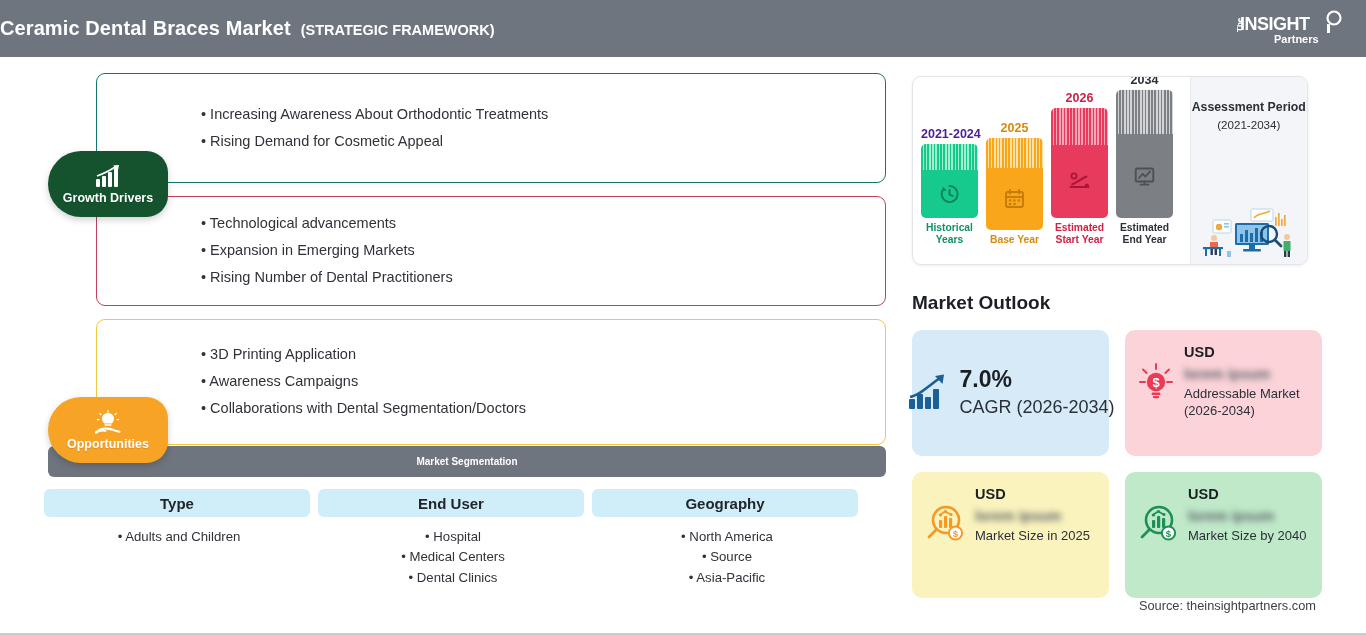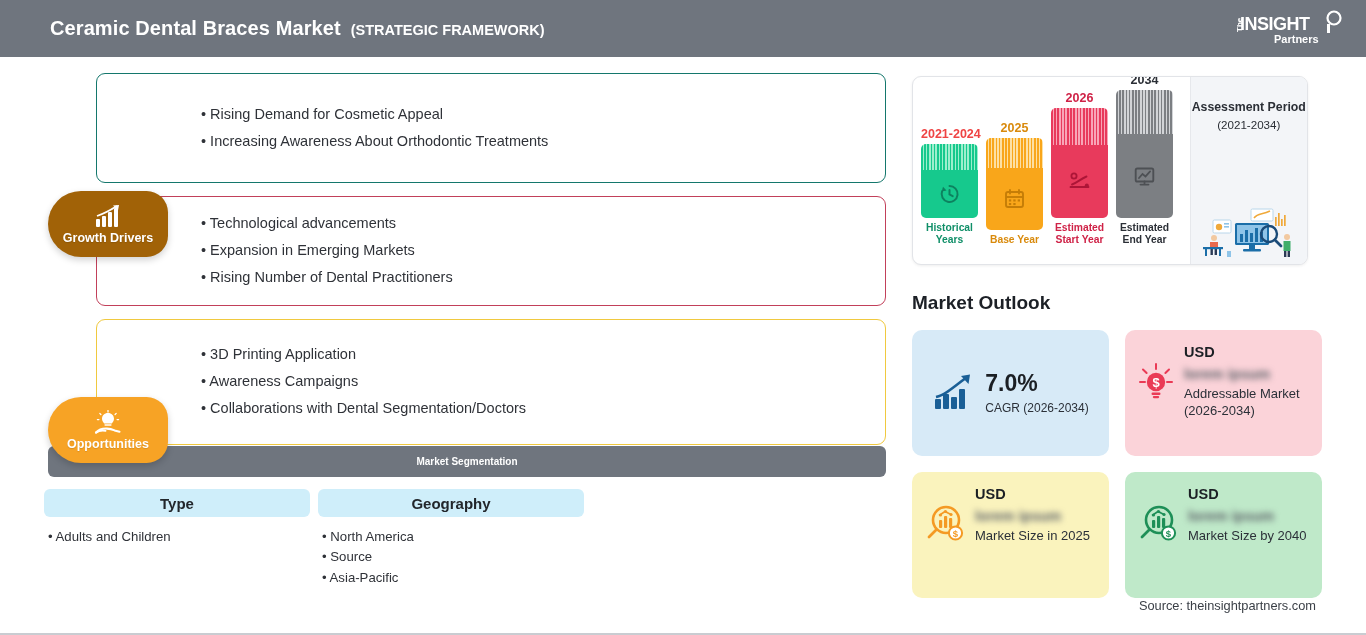--- a/index.html
+++ b/index.html
@@ -9,21 +9,21 @@
     font-family: "Liberation Sans", sans-serif;
     overflow: hidden;
   }
   .page { position: relative; width: 1366px; height: 635px; background: #fff; }
 
   
   .header {
     position: absolute; left: 0; top: 0; width: 1366px; height: 57px;
     background: #6f757e; display: flex; align-items: center;
   }
-  .header-title-wrap { display: flex; align-items: baseline; padding-left: 50px; }
+  .header-title-wrap { display: flex; align-items: baseline; }
   .header-title { color: #ffffff; font-size: 20px; font-weight: bold; letter-spacing: .1px; }
   .header-sub { color: #ffffff; font-size: 14.5px; font-weight: bold; margin-left: 10px; }
   .logo { position: absolute; right: 22px; top: 7px; width: 118px; height: 42px; }
 
   
   .left-col { position: absolute; left: 0; top: 57px; width: 900px; height: 578px; }
 
   .row { position: absolute; left: 96px; background: #fff; border-radius: 9px; }
   .row-box { border: 1.3px solid #1c7a6a; }
   .row1 { top: 16px; width: 790px; height: 110px; border-color: #14776c; }
@@ -37,42 +37,42 @@
 
   .pill {
     position: absolute; left: 48px; width: 120px; height: 66px;
     border-radius: 34px 22px 22px 34px;
     display: flex; flex-direction: column; align-items: center; justify-content: center;
     box-shadow: 0 3px 7px rgba(0,0,0,.18);
     z-index: 4;
   }
   .pill-label { color: #fff; font-size: 12.5px; font-weight: bold; margin-top: 1px;
                 text-shadow: 0 1px 1px rgba(0,0,0,.13); white-space: nowrap; }
-  .pill1 { top: 94px; background: #a16207; margin-top: 40px; }
+  .pill1 { top: 94px; background: #14532d; }
   .pill2 { top: 217px; background: #ea4a5f; }
   .pill3 { top: 340px; background: #f7a325; }
   .pill-ico { width: 30px; height: 26px; }
 
   
   .seg-header {
     position: absolute; left: 48px; top: 389px; width: 838px; height: 31px;
     background: #6f757e; border-radius: 6px;
     display: flex; align-items: center; justify-content: center;
   }
   .seg-header span { color: #fff; font-size: 10px; font-weight: bold; }
 
   .seg-cols { position: absolute; left: 44px; top: 432px; width: 846px; display: flex; gap: 8px; }
   .seg-col { width: 266px; }
   .seg-col-head {
     height: 28px; background: #cfeefa; border-radius: 6px;
     display: flex; align-items: center; justify-content: center;
   }
   .seg-col-head span { font-size: 15px; font-weight: bold; color: #22262b; }
   .seg-list { margin-top: 10px; padding-left: 4px; }
-  .seg-item { font-size: 13.2px; color: #2f3238; line-height: 20.3px; white-space: nowrap; }
+  .seg-item { font-size: 13.2px; color: #2f3238; line-height: 20.3px; white-space: nowrap; text-align: center; }
   .seg-item::before { content: "• "; }
 
   
   .right-col { position: absolute; left: 900px; top: 57px; width: 466px; height: 578px; }
 
   .assess-panel {
     position: absolute; left: 12px; top: 19px; width: 396px; height: 189px;
     background: #ffffff; border: 1px solid #e2e4e8; border-radius: 9px;
     box-shadow: 0 1px 3px rgba(0,0,0,.07);
     display: flex; overflow: hidden;
@@ -102,21 +102,21 @@
   .cards { position: absolute; left: 12px; top: 273px; width: 410px; }
   .card-row { display: flex; gap: 16px; margin-bottom: 16px; }
   .card { width: 197px; height: 126px; border-radius: 10px; position: relative; padding: 13px 12px; }
   .card-blue  { background: #d7eaf7; }
   .card-pink  { background: #fbd3d9; }
   .card-yellow{ background: #faf3bd; }
   .card-green { background: #bfe9c9; }
 
   .card-cagr { display: flex; align-items: center; height: 100%; justify-content: center; gap: 9px; }
   .cagr-val { font-size: 23px; font-weight: bold; color: #1b1f24; line-height: 1; }
-  .cagr-lbl { font-size: 12px; color: #2b3038; margin-top: 6px; white-space: nowrap; }
+  .cagr-lbl { font-size: 18px; color: #2b3038; margin-top: 6px; white-space: nowrap; }
 
   .card-usd { display: flex; gap: 9px; align-items: flex-start; }
   .card-ico-wrap { flex: 0 0 auto; padding-top: 18px; }
   .card-body { flex: 1 1 auto; }
   .usd-label { font-size: 14.5px; font-weight: bold; color: #1b1f24; line-height: 18px; }
   .blur-val {
     font-size: 14.5px; font-weight: bold; color: #5c6168;
     filter: blur(3.4px); margin: 5px 0 3px; line-height: 16px; user-select: none;
   }
   .card-cap { font-size: 13px; color: #2b3038; line-height: 17px; }
@@ -142,22 +142,22 @@
       <circle cx="108" cy="11" r="6.5" fill="none" stroke="#ffffff" stroke-width="2.2"></circle>
       <rect x="101" y="17" width="3" height="9" fill="#ffffff"></rect>
       <text x="48" y="36" fill="#ffffff" font-family="Liberation Sans, sans-serif" font-size="11" font-weight="bold">Partners</text>
     </svg>
   </div>
 
   <div class="left-col">
 
     <div class="row row-box row1">
       <div class="bullets">
+        <div class="bullet">Increasing Awareness About Orthodontic Treatments</div>
         <div class="bullet">Rising Demand for Cosmetic Appeal</div>
-        <div class="bullet">Increasing Awareness About Orthodontic Treatments</div>
       </div>
     </div>
     <div class="pill pill1">
       <svg class="pill-ico" viewBox="0 0 30 26">
         <rect x="3" y="15" width="4" height="8" fill="#fff" rx="1"></rect>
         <rect x="9" y="12" width="4" height="11" fill="#fff" rx="1"></rect>
         <rect x="15" y="8" width="4" height="15" fill="#fff" rx="1"></rect>
         <rect x="21" y="4" width="4" height="19" fill="#fff" rx="1"></rect>
         <path d="M4 12 C10 10 16 7 24 2" stroke="#fff" stroke-width="1.8" fill="none"></path>
         <path d="M20 1.5 L26 1 L25 6.5 Z" fill="#fff"></path>
@@ -204,41 +204,51 @@
     <div class="seg-cols">
       <div class="seg-col">
         <div class="seg-col-head">
           <span>Type</span>
         </div>
         <div class="seg-list">
           <div class="seg-item">Adults and Children</div>
         </div>
       </div>
 
+      <div class="seg-col">
+        <div class="seg-col-head">
+          <span>End User</span>
+        </div>
+        <div class="seg-list">
+          <div class="seg-item">Hospital</div>
+          <div class="seg-item">Medical Centers</div>
+          <div class="seg-item">Dental Clinics</div>
+        </div>
+      </div>
 
       <div class="seg-col">
         <div class="seg-col-head">
           <span>Geography</span>
         </div>
         <div class="seg-list">
           <div class="seg-item">North America</div>
           <div class="seg-item">Source</div>
           <div class="seg-item">Asia-Pacific</div>
         </div>
       </div>
     </div>
   </div>
 
   <div class="right-col">
 
     <div class="assess-panel">
       <div class="bars-area">
 
         <div class="barcol" style="left:8px;">
-          <div class="bar-year" style="color:#ef4444;">2021-2024</div>
+          <div class="bar-year" style="color:#4c1d95;">2021-2024</div>
           <div class="bar" style="height:74px;">
             <div class="bar-hatch" style="height:26px;background:repeating-linear-gradient(90deg,#16c98d 0 1.6px,#9defcd 1.6px 3.2px);"></div>
             <div class="bar-solid" style="height:48px;background:#16c98d;">
               <svg class="bar-ico" viewBox="0 0 24 24">
                 <path d="M12 4 A8 8 0 1 1 4.6 9.2" fill="none" stroke="#0d7d5c" stroke-width="2" stroke-linecap="round"></path>
                 <path d="M5.5 4.8 L4.2 9.6 L9 8.6 Z" fill="#0d7d5c"></path>
                 <path d="M12 8 L12 12.4 L15.2 14.2" fill="none" stroke="#0d7d5c" stroke-width="2" stroke-linecap="round"></path>
               </svg>
             </div>
           </div>

